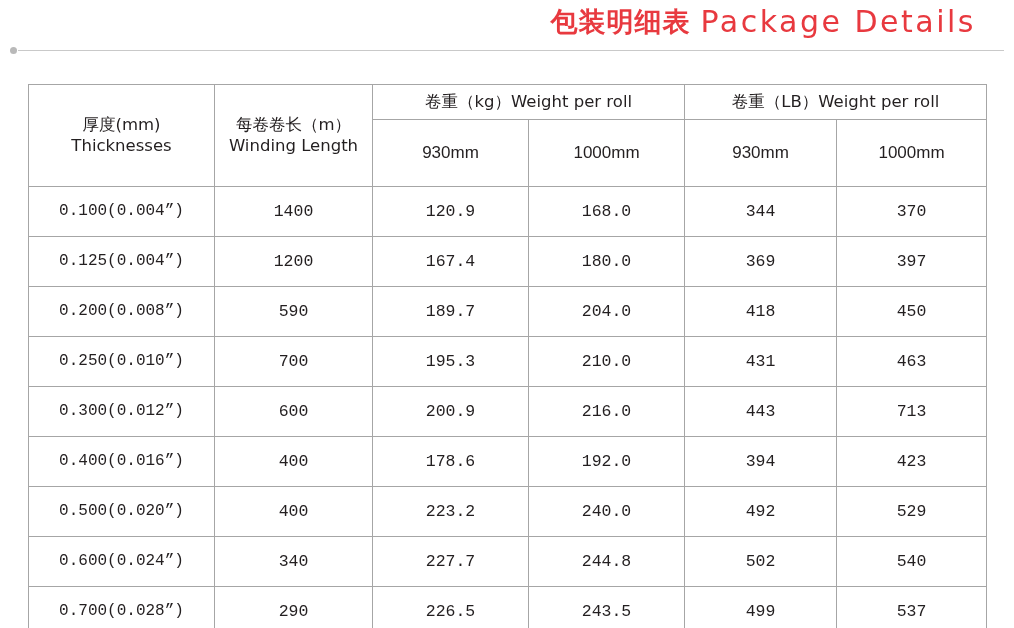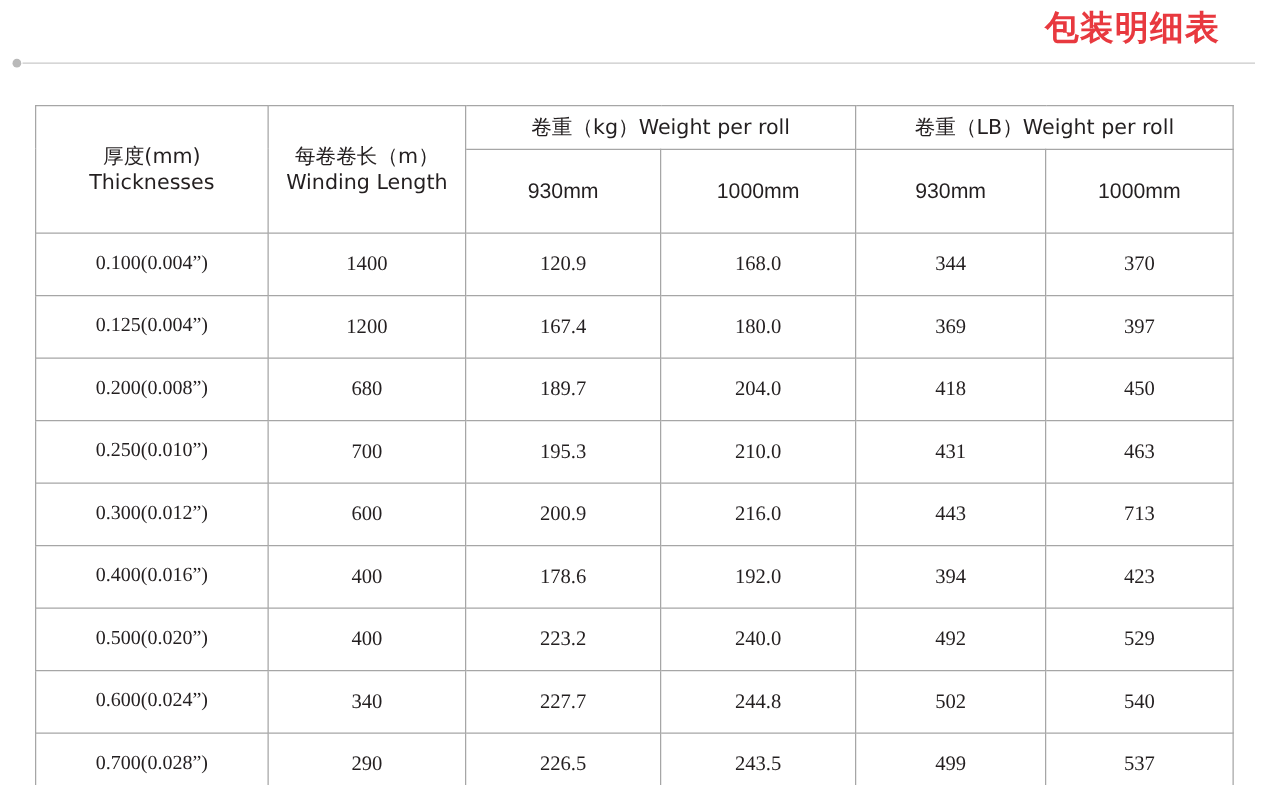--- a/index.html
+++ b/index.html
@@ -100,38 +100,39 @@
   }
   thead td.sub {
     font-size: 17px;
     height: 42px;
     padding: 12px;
   }
   tbody td {
     font-size: 16.5px;
     height: 45px;
     padding: 2px 4px;
-    font-family: Liberation Serif, serif;
+    font-family: Liberation Mono, monospace;
   }
   tbody td.thick {
     font-size: 16px;
   }
   .col-a { width: 186px; }
   .col-b { width: 158px; }
   .col-c { width: 156px; }
   .col-d { width: 156px; }
   .col-e { width: 152px; }
   .col-f { width: 150px; }
 </style>
 </head>
 <body>
 
 <div class="header">
   <div class="title-wrap">
     <span class="title-cn">包装明细表</span>
+    <span class="title-en">Package Details</span>
   </div>
   <div class="rule-wrap">
     <div class="rule-dot"></div>
     <div class="rule-line"></div>
   </div>
 </div>
 
 <div class="table-wrap">
   <table class="pkg">
     <colgroup>
@@ -174,21 +175,21 @@
       <tr>
         <td class="thick">0.125(0.004”)</td>
         <td>1200</td>
         <td>167.4</td>
         <td>180.0</td>
         <td>369</td>
         <td>397</td>
       </tr>
       <tr>
         <td class="thick">0.200(0.008”)</td>
-        <td>680</td>
+        <td>590</td>
         <td>189.7</td>
         <td>204.0</td>
         <td>418</td>
         <td>450</td>
       </tr>
       <tr>
         <td class="thick">0.250(0.010”)</td>
         <td>700</td>
         <td>195.3</td>
         <td>210.0</td>

